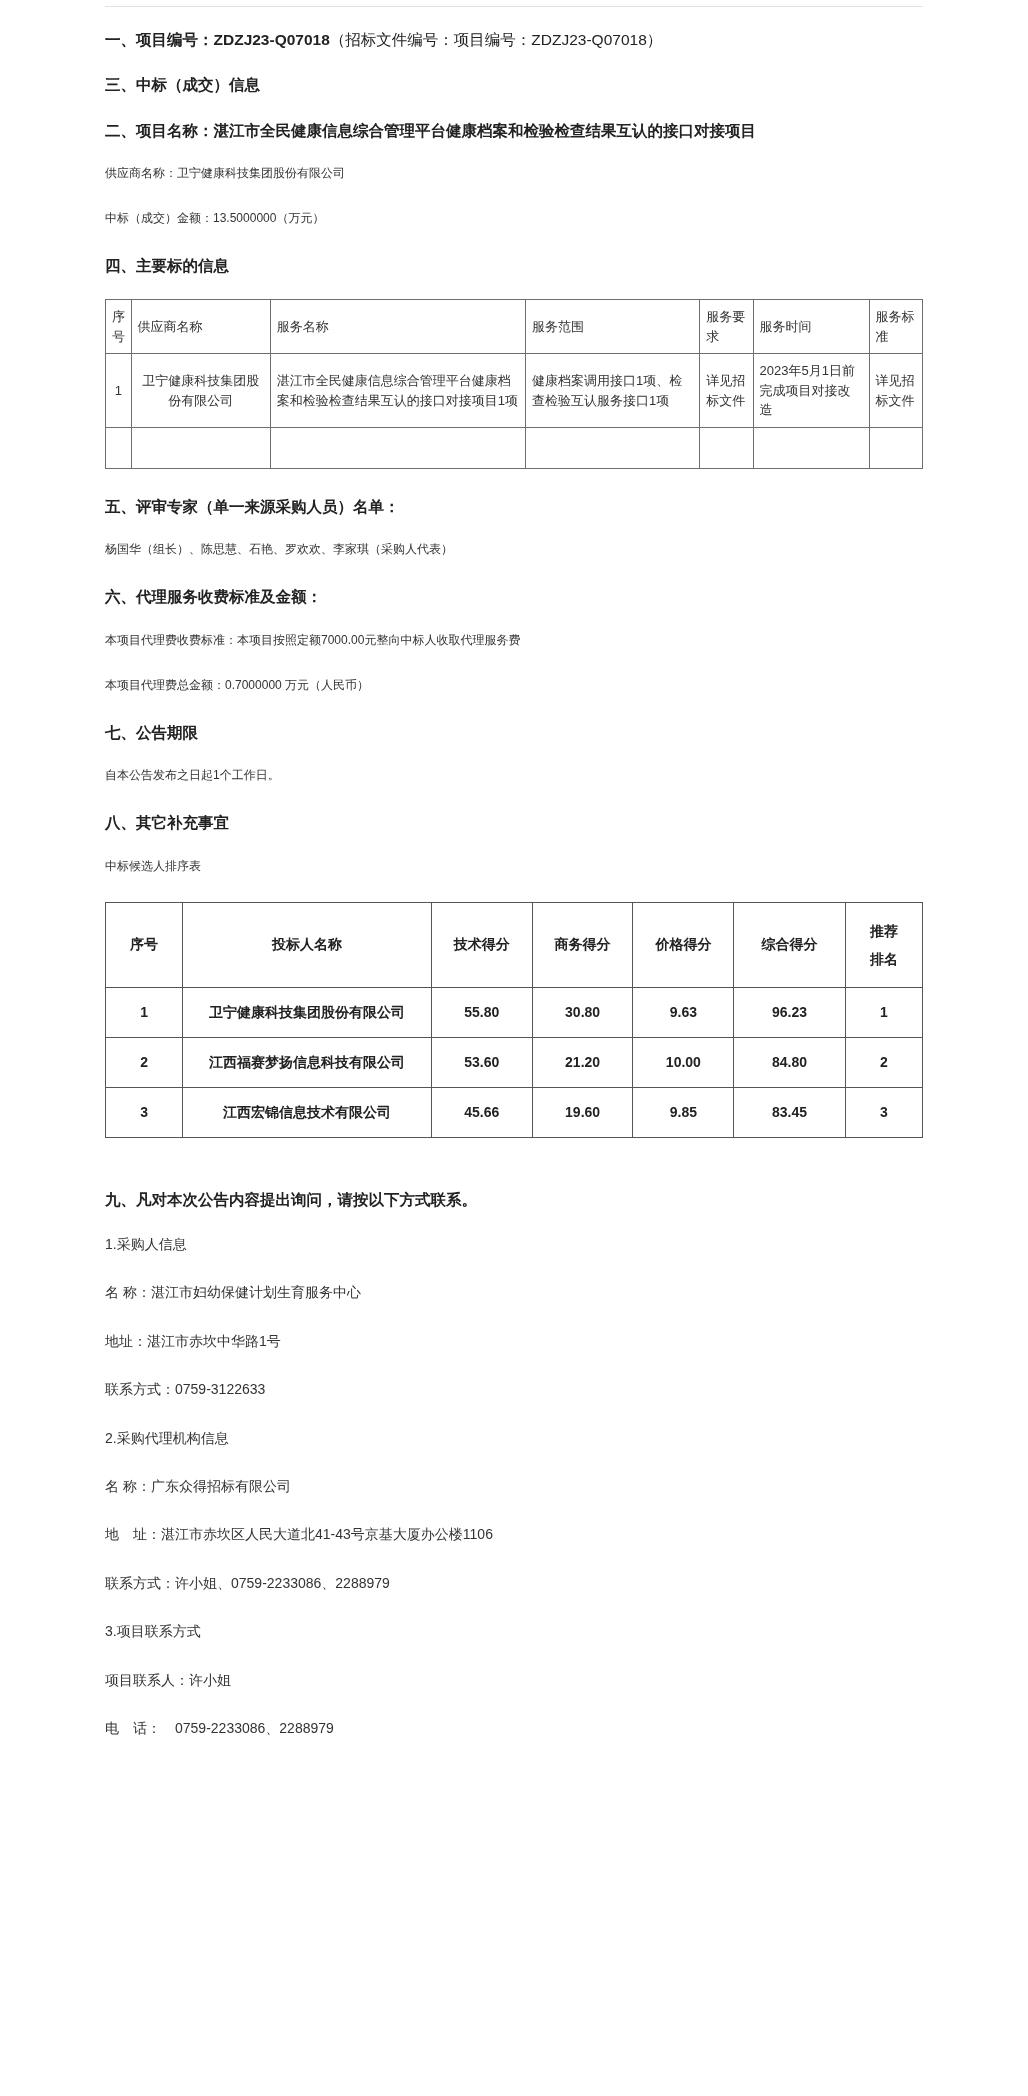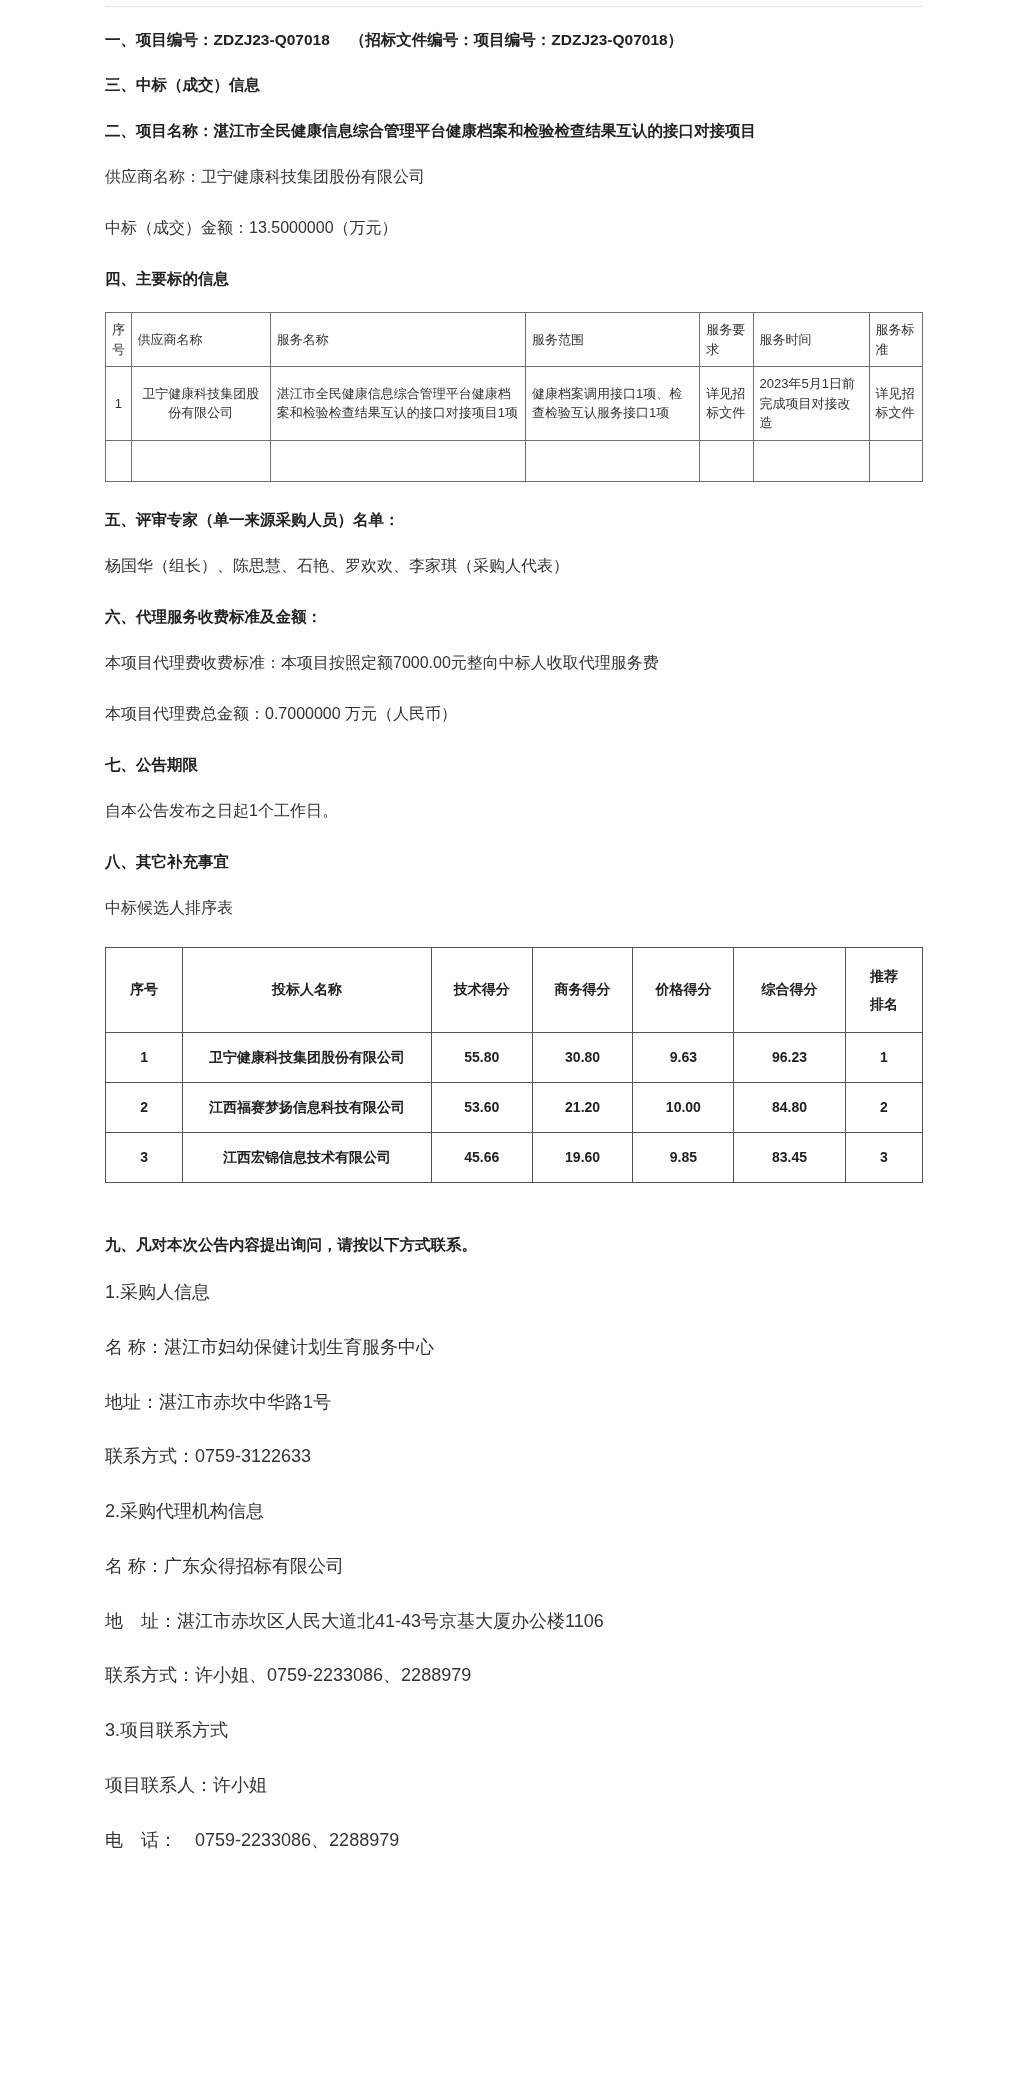--- a/index.html
+++ b/index.html
@@ -31,31 +31,30 @@
     padding: 28px 105px 40px 105px;
   }
   h3.sec {
     font-size: 15.5px;
     font-weight: bold;
     color: #222222;
     margin: 0 0 22px 0;
     line-height: 1.5;
   }
   p.para {
-    font-size: 16px;
+    font-size: 12px;
     color: #333333;
     margin: 0 0 26px 0;
     line-height: 1.6;
   }
   p.para.small-ind {
     margin-left: 0;
   }
   .norm {
-    font-weight: bold;
-    margin-left: 20px;
+    font-weight: normal;
   }
   
   table.t1 {
     border-collapse: collapse;
     width: 100%;
     margin: 0 0 26px 0;
     font-size: 13px;
     color: #333;
     table-layout: fixed;
   }
@@ -89,21 +88,21 @@
     padding: 14px 6px;
     text-align: center;
     font-weight: bold;
     line-height: 1.5;
   }
   table.t2 th.two-line {
     line-height: 2.0;
   }
   .contact-block p {
     margin: 0 0 26px 0;
-    font-size: 18px;
+    font-size: 14px;
   }
 </style>
 </head>
 <body>
 
 <div class="page">
   <div class="top-rule"></div>
   <div class="content">
 
     <h3 class="sec">

